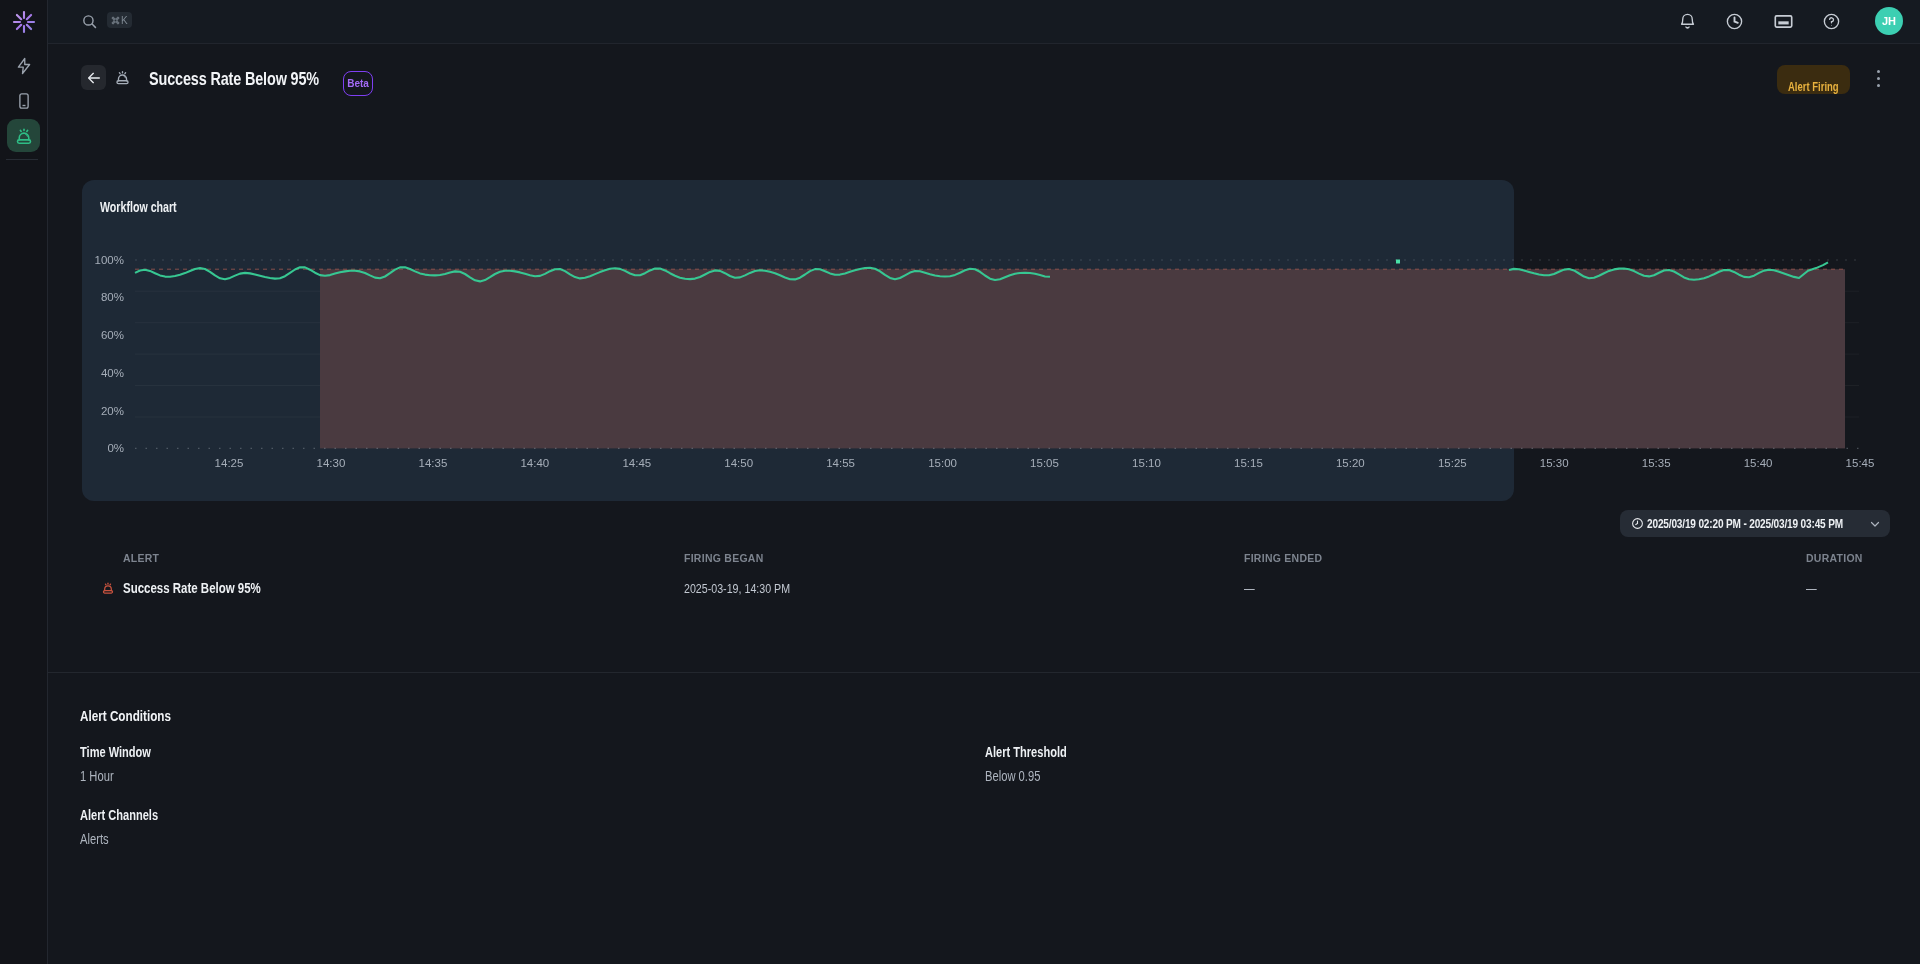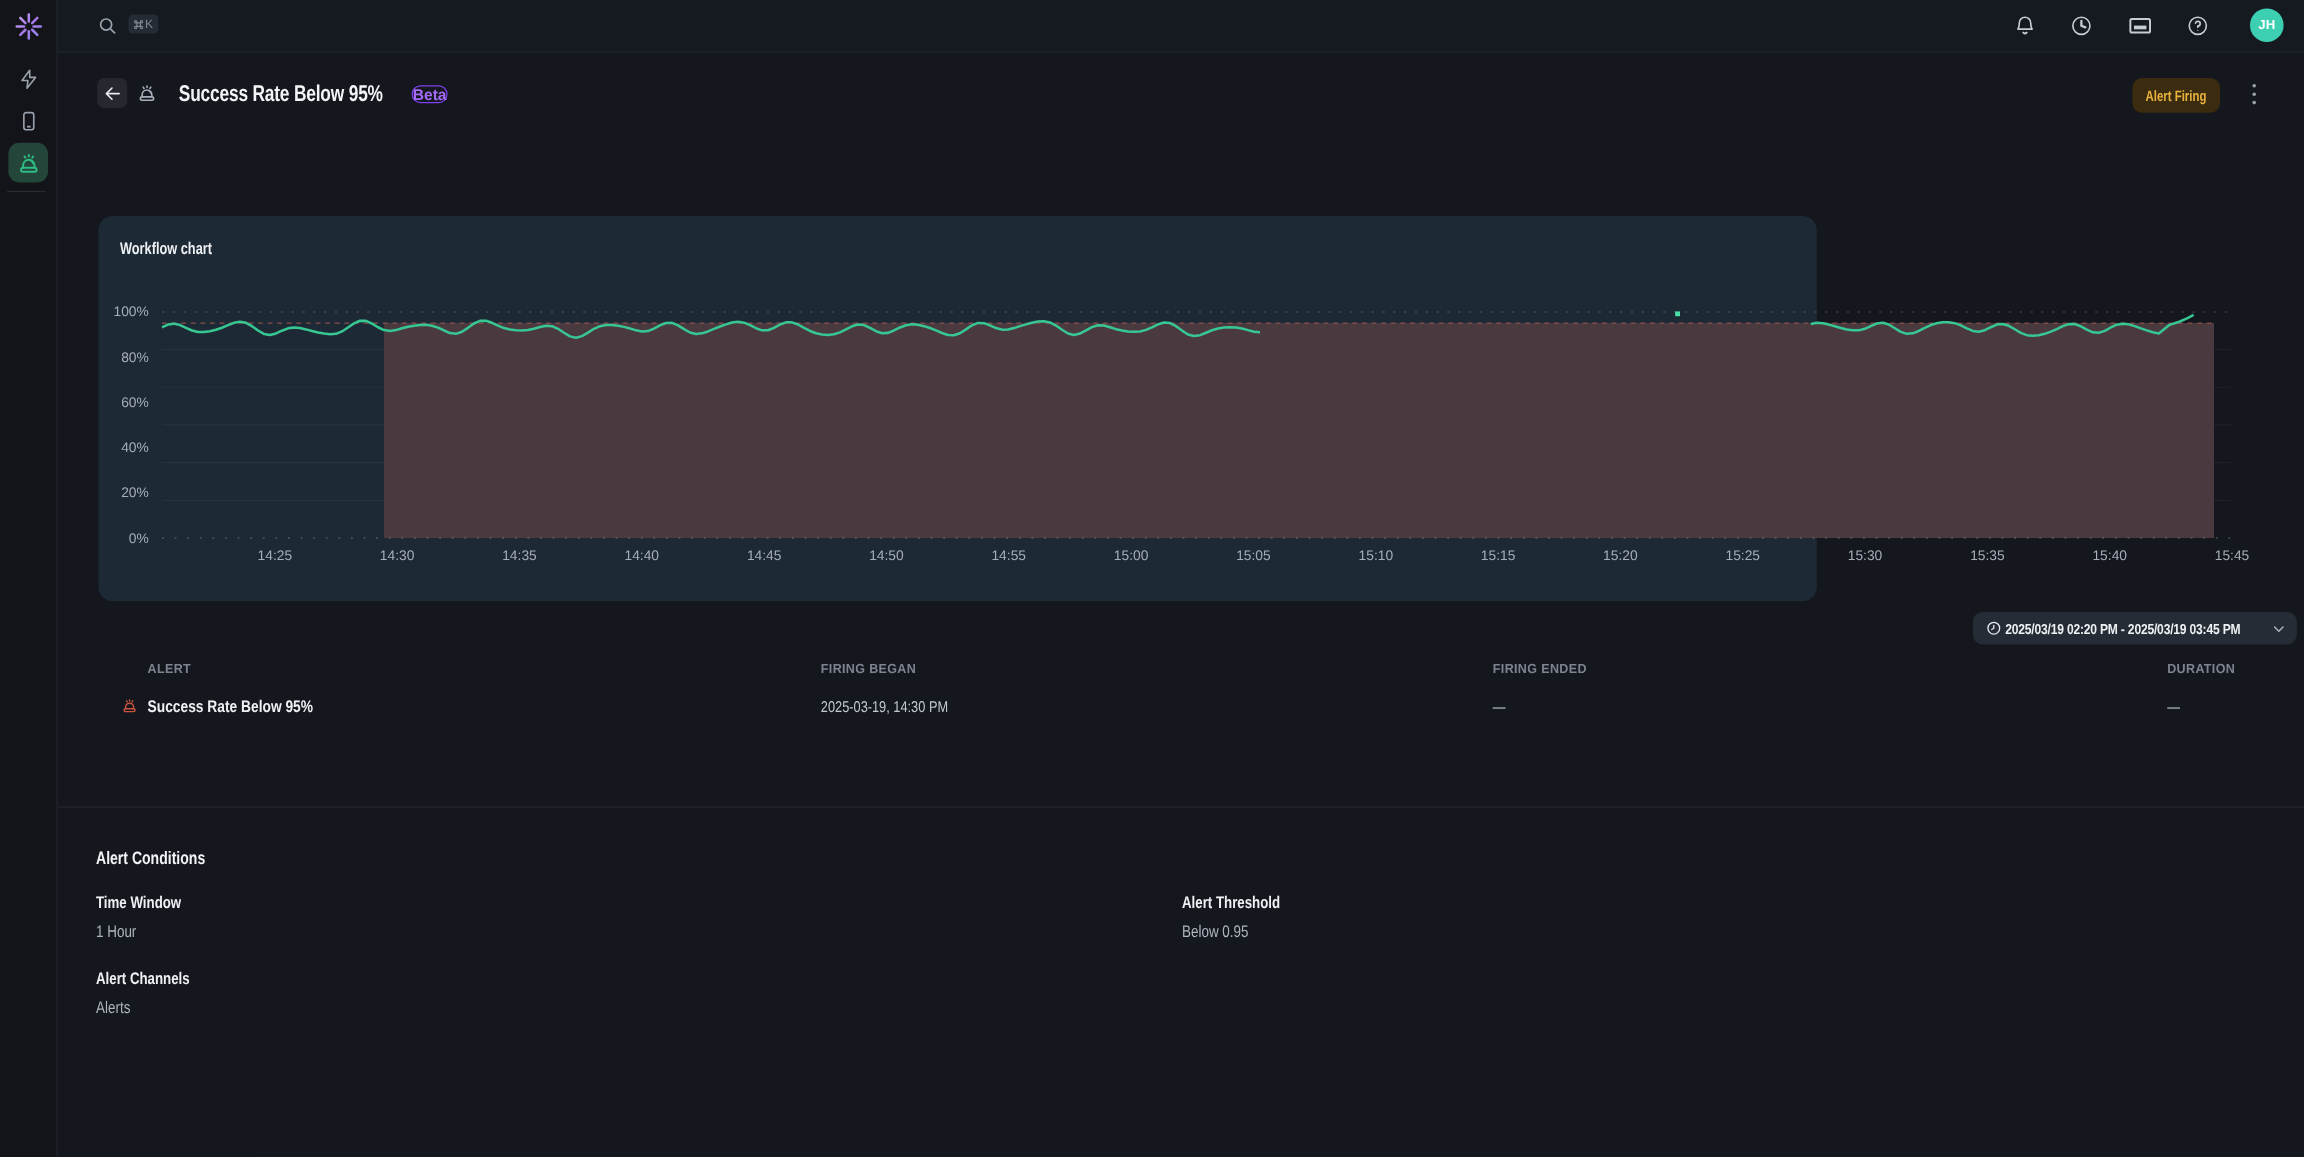--- a/index.html
+++ b/index.html
@@ -23,46 +23,46 @@
   justify-content:center; letter-spacing:0.5px; }
 .tb-ic { position:absolute; top:12px; }
 .avatar { position:absolute; left:1827px; top:7px; width:28px; height:28px; border-radius:50%;
   background:#3ccfb2; color:#ffffff; font-weight:bold; font-size:11px;
   display:flex; align-items:center; justify-content:center; }
 
 .backbtn { position:absolute; left:33px; top:20px; width:25px; height:25px; background:#25282e;
   border-radius:6px; display:flex; align-items:center; justify-content:center; }
 .hd-siren { position:absolute; left:66px; top:24px; }
 .title { position:absolute; left:101px; top:23px; font-size:19px; font-weight:bold; color:#f2f4f7; letter-spacing:-0.2px; transform:scaleX(0.76); transform-origin:left center; white-space:nowrap; }
-.beta { position:absolute; left:295px; top:26px; width:30px; height:15px; border:1px solid #7e3ff2;
-  border-radius:8px; color:#a46bf7; font-size:13px; font-weight:bold; display:flex;
+.beta { position:absolute; left:295px; top:26px; width:30px; height:25px; border:1px solid #7e3ff2;
+  border-radius:8px; color:#a46bf7; font-size:10px; font-weight:bold; display:flex;
   align-items:center; justify-content:center; }
 .firing { position:absolute; left:1729px; top:20px; height:29px; width:73px;
   background:#3b2c10; border-radius:8px; color:#e9b23e; font-size:12.5px; font-weight:bold;
-  display:flex; align-items:center; justify-content:center; }
+  display:flex; align-items:flex-end; justify-content:center; }
 .firing span { transform:scaleX(0.76); white-space:nowrap; }
 .dots { position:absolute; left:1829px; top:21px; width:3px; height:26px; color:#9aa2ad; }
 .dots span { position:absolute; left:0; width:3px; height:3px; border-radius:50%; background:#9aa2ad; }
 
 .tabs { position:absolute; left:0px; top:78px; width:1872px; height:35px;
   border-bottom:1px solid #23272e; }
 .tab { position:absolute; top:9px; font-size:14px; transform:scaleX(0.82); transform-origin:left center; white-space:nowrap; }
 .tab.active { color:#f2f4f7; font-weight:bold; }
 .tab.idle { color:#848c97; }
 .tab-ul { position:absolute; left:32px; top:33px; width:85px; height:2.5px; background:#eef1f4; }
 
 .card { position:absolute; left:34px; top:135px; width:1432px; height:321px;
   background:#1e2936; border-radius:12px; }
 .card-title { position:absolute; left:18px; top:19px; font-size:14px; font-weight:bold; color:#eef1f4; transform:scaleX(0.76); transform-origin:left center; }
 .axl { fill:#a6aeb9; font-size:11.5px; font-family:"Liberation Sans", sans-serif; }
 .gsolid { stroke:rgba(255,255,255,0.045); stroke-width:1; }
 
 .dpick { position:absolute; left:1572px; top:465px; width:270px; height:27px; background:#262c35;
   border-radius:8px; display:flex; align-items:center; color:#eef1f4; font-size:12px;
-  font-weight:bold; white-space:nowrap;margin-left:24px; }
+  font-weight:bold; white-space:nowrap; }
 .dpick span { transform:scaleX(0.84); transform-origin:left center; letter-spacing:-0.2px; }
 
 .th { position:absolute; font-size:11px; font-weight:bold; color:#7d848f; letter-spacing:0.3px; transform:scaleX(0.95); transform-origin:left center; }
 .td { position:absolute; font-size:13px; color:#c3c9d2; transform:scaleX(0.82); transform-origin:left center; white-space:nowrap; }
 .bigdiv { position:absolute; left:0; top:627px; width:1872px; height:1px; background:#23272e; }
 .sect-title { position:absolute; left:32px; top:662px; font-size:15px; font-weight:bold; color:#f2f4f7; transform:scaleX(0.78); transform-origin:left center; }
 .lbl { position:absolute; font-size:14px; font-weight:bold; color:#eef1f4; transform:scaleX(0.79); transform-origin:left center; white-space:nowrap; }
 .val { position:absolute; font-size:14px; color:#aeb5bf; transform:scaleX(0.80); transform-origin:left center; white-space:nowrap; }
 </style>
 </head>

